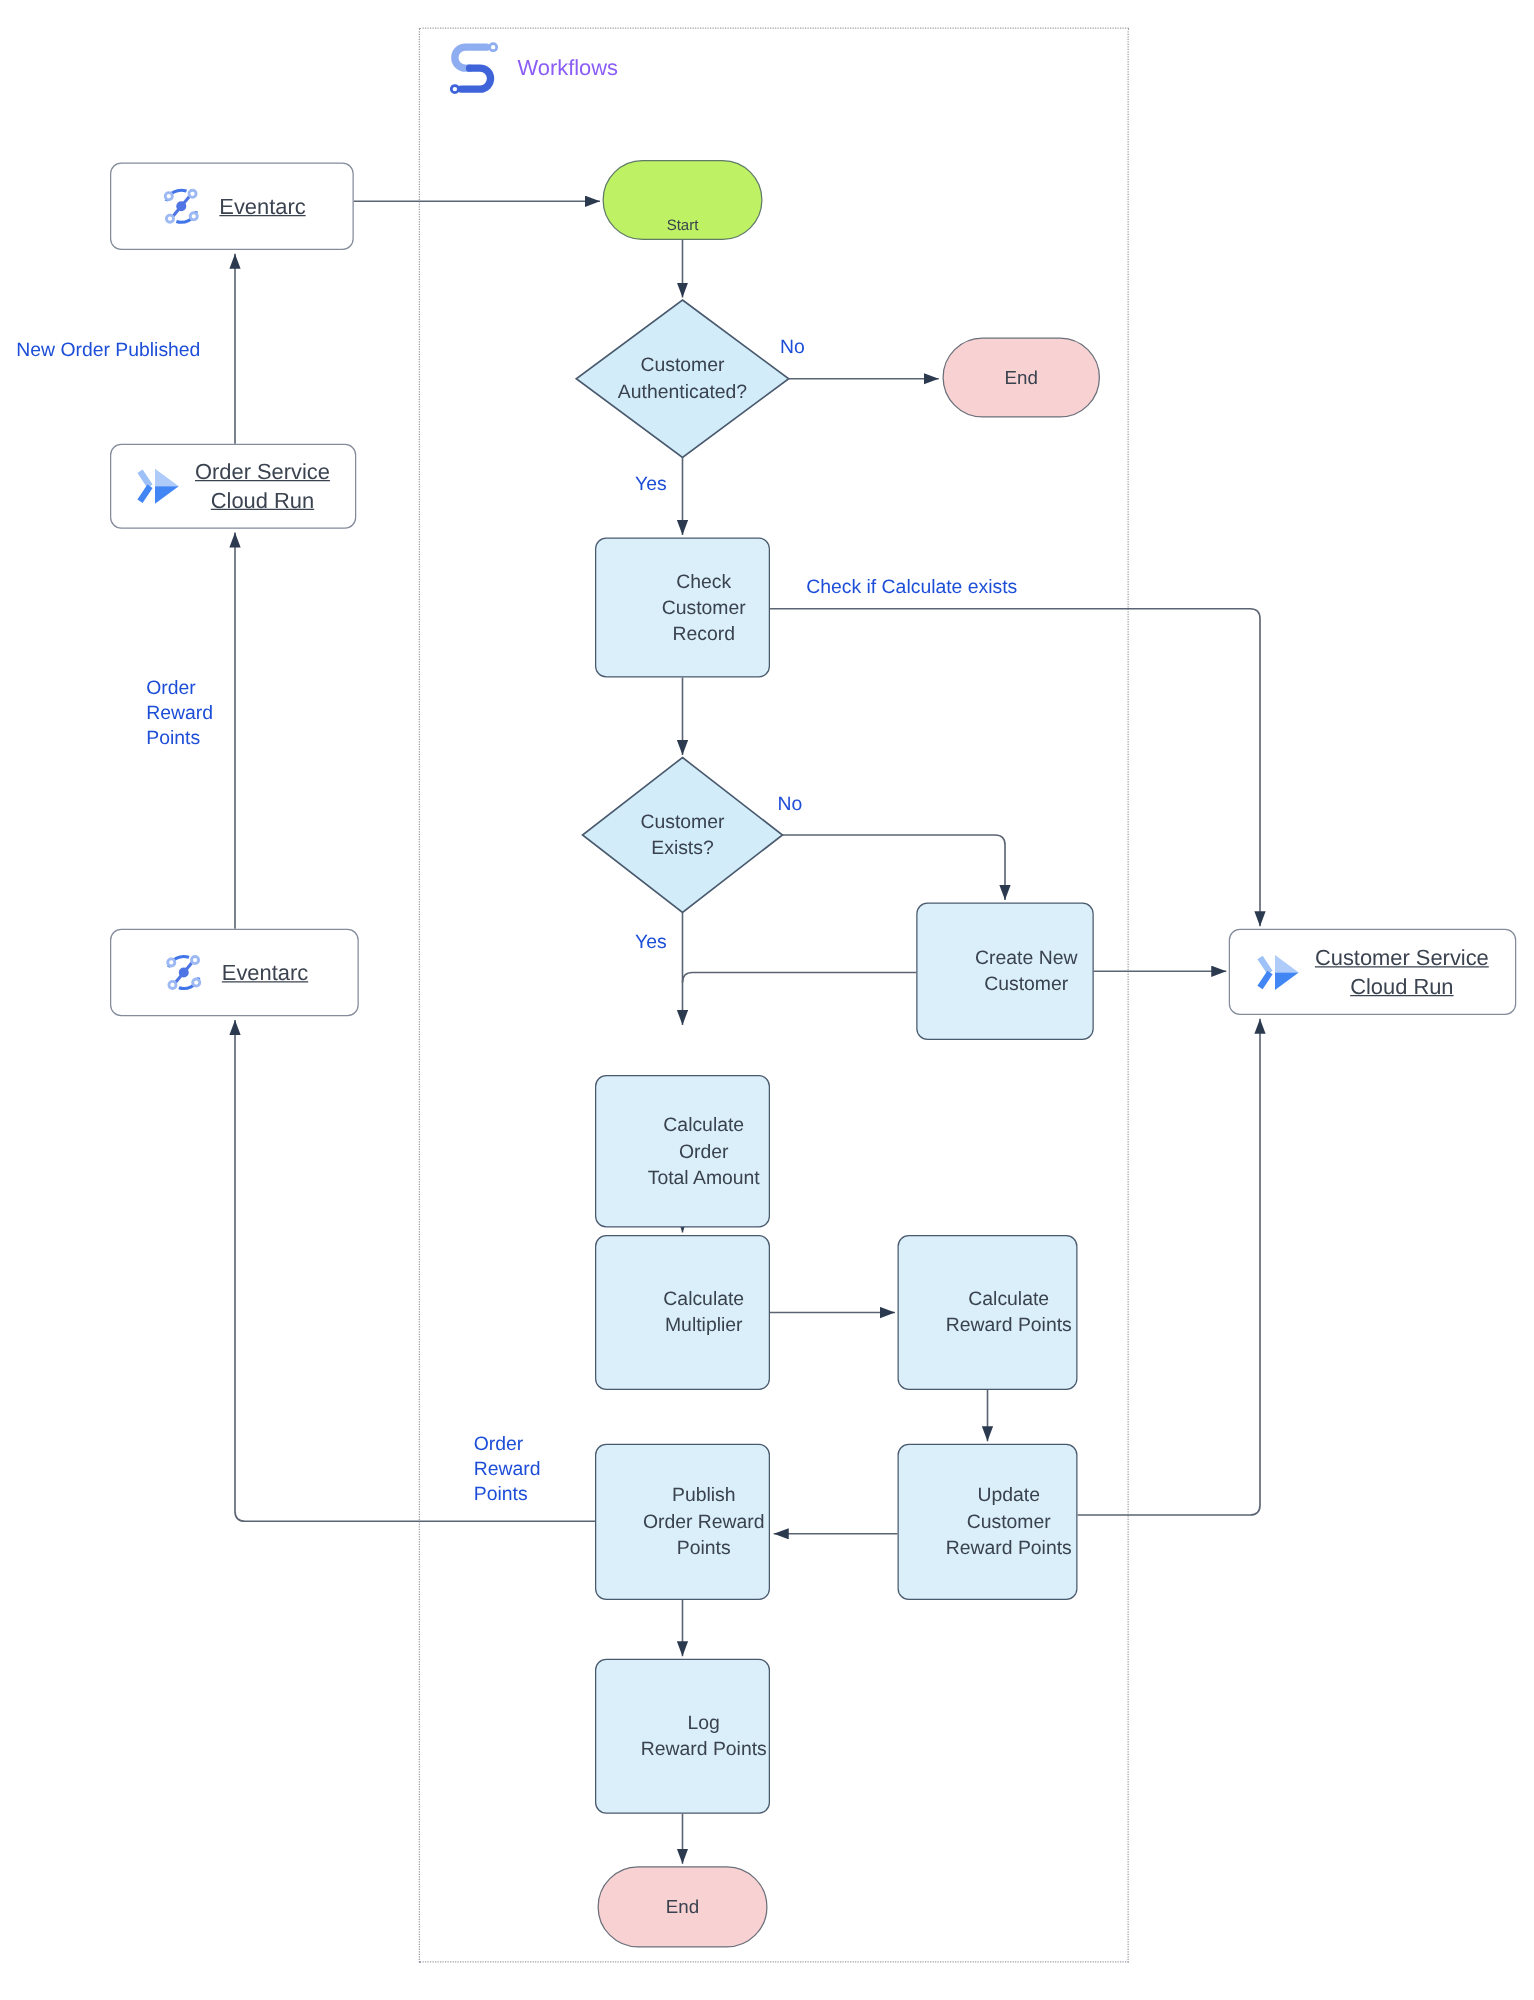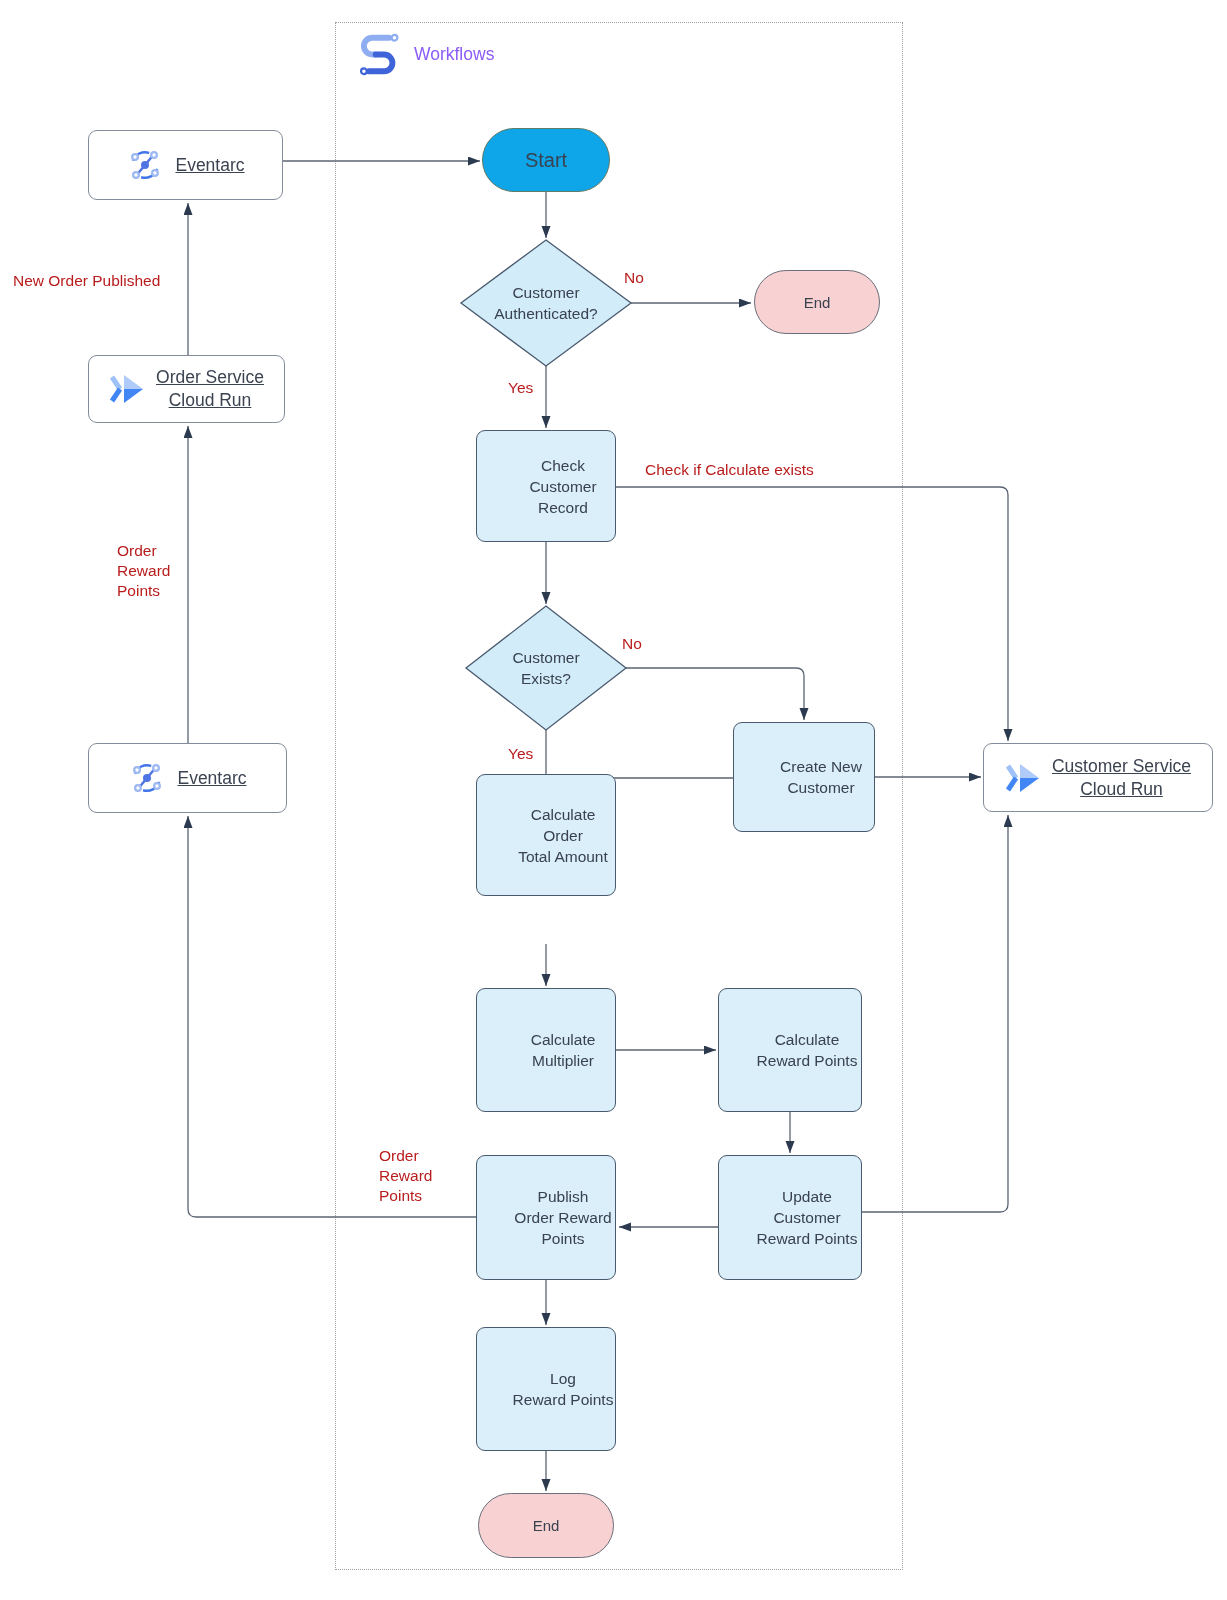--- a/index.html
+++ b/index.html
@@ -7,26 +7,26 @@
          font-family:"Liberation Sans", sans-serif;color:#39424e;overflow:hidden;}
   .edges{position:absolute;left:0;top:0;width:1227px;height:1600px;pointer-events:none;}
   .wf-container{position:absolute;left:335px;top:22px;width:568px;height:1548px;
                 border:1.5px dotted #9aa0a6;box-sizing:border-box;background:transparent;}
   .wf-header{position:absolute;left:22px;top:8px;display:flex;align-items:center;gap:14px;}
   .wf-title{font-size:17.5px;color:#8b5cf6;}
   .node{position:absolute;box-sizing:border-box;display:flex;align-items:center;justify-content:center;
         border-radius:9px;font-size:15.5px;line-height:21px;text-align:center;}
   .process{background:#daeff9;border:1px solid #4a5a6e;padding-left:34px;}
   .service{background:#ffffff;border:1px solid #848c9b;font-size:17.5px;line-height:23px;gap:11px;color:#3b4350;text-decoration:underline;}
-  .pill-start{background:#0ea5e9;border:1px solid #5f7a66;border-radius:33px;font-size:20px;}
+  .pill-start{background:#bef264;border:1px solid #5f7a66;border-radius:33px;font-size:12px;align-items:flex-end;}
   .pill-end{background:#f8d1d3;border:1px solid #6a6f7a;border-radius:33px;font-size:15px;}
   .dlabel{position:absolute;display:flex;align-items:center;justify-content:center;
           font-size:15.5px;line-height:21px;text-align:center;}
   .label{white-space:pre-line;}
-  .elabel{position:absolute;font-size:15.5px;line-height:20px;color:#b91c1c;white-space:pre-line;}
+  .elabel{position:absolute;font-size:15.5px;line-height:20px;color:#1d4ed8;white-space:pre-line;}
   .icon{display:inline-flex;flex:none;}
 </style>
 </head>
 <body>
 
 <div class="stage">
 
   <div class="wf-container">
     <div class="wf-header">
       <span class="icon">
@@ -152,21 +152,21 @@
   <div class="dlabel" style="left:466px;top:606px;width:160px;height:124px">
     <span class="label">Customer
 Exists?</span>
   </div>
 
   <div class="node process" style="left:733px;top:722px;width:142px;height:110px">
     <span class="label">Create New
 Customer</span>
   </div>
 
-  <div class="node process" style="left:476px;top:774px;width:140px;height:122px">
+  <div class="node process" style="left:476px;top:860px;width:140px;height:122px">
     <span class="label">Calculate Order
 Total Amount</span>
   </div>
 
   <div class="node process" style="left:476px;top:988px;width:140px;height:124px">
     <span class="label">Calculate
 Multiplier</span>
   </div>
 
   <div class="node process" style="left:718px;top:988px;width:144px;height:124px">

